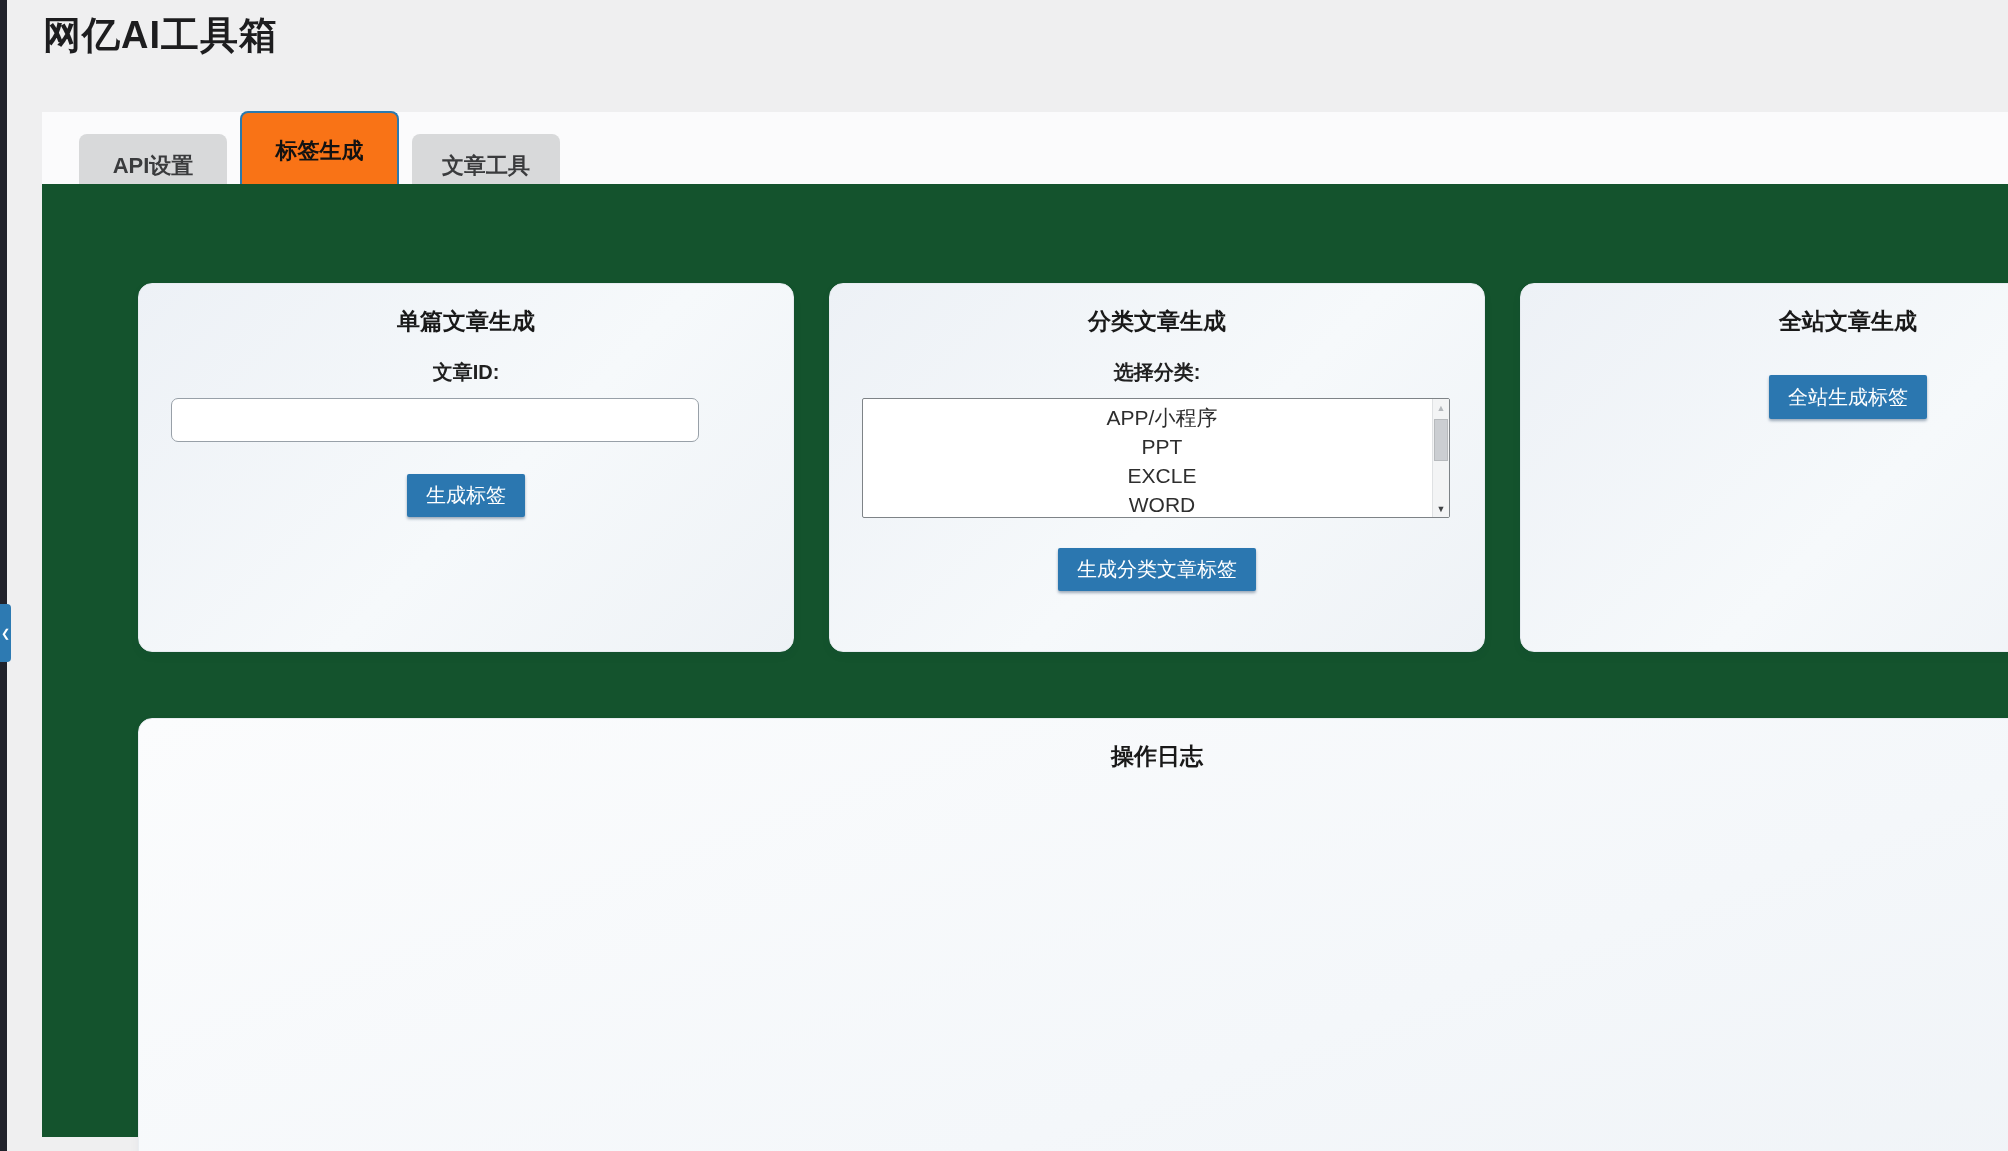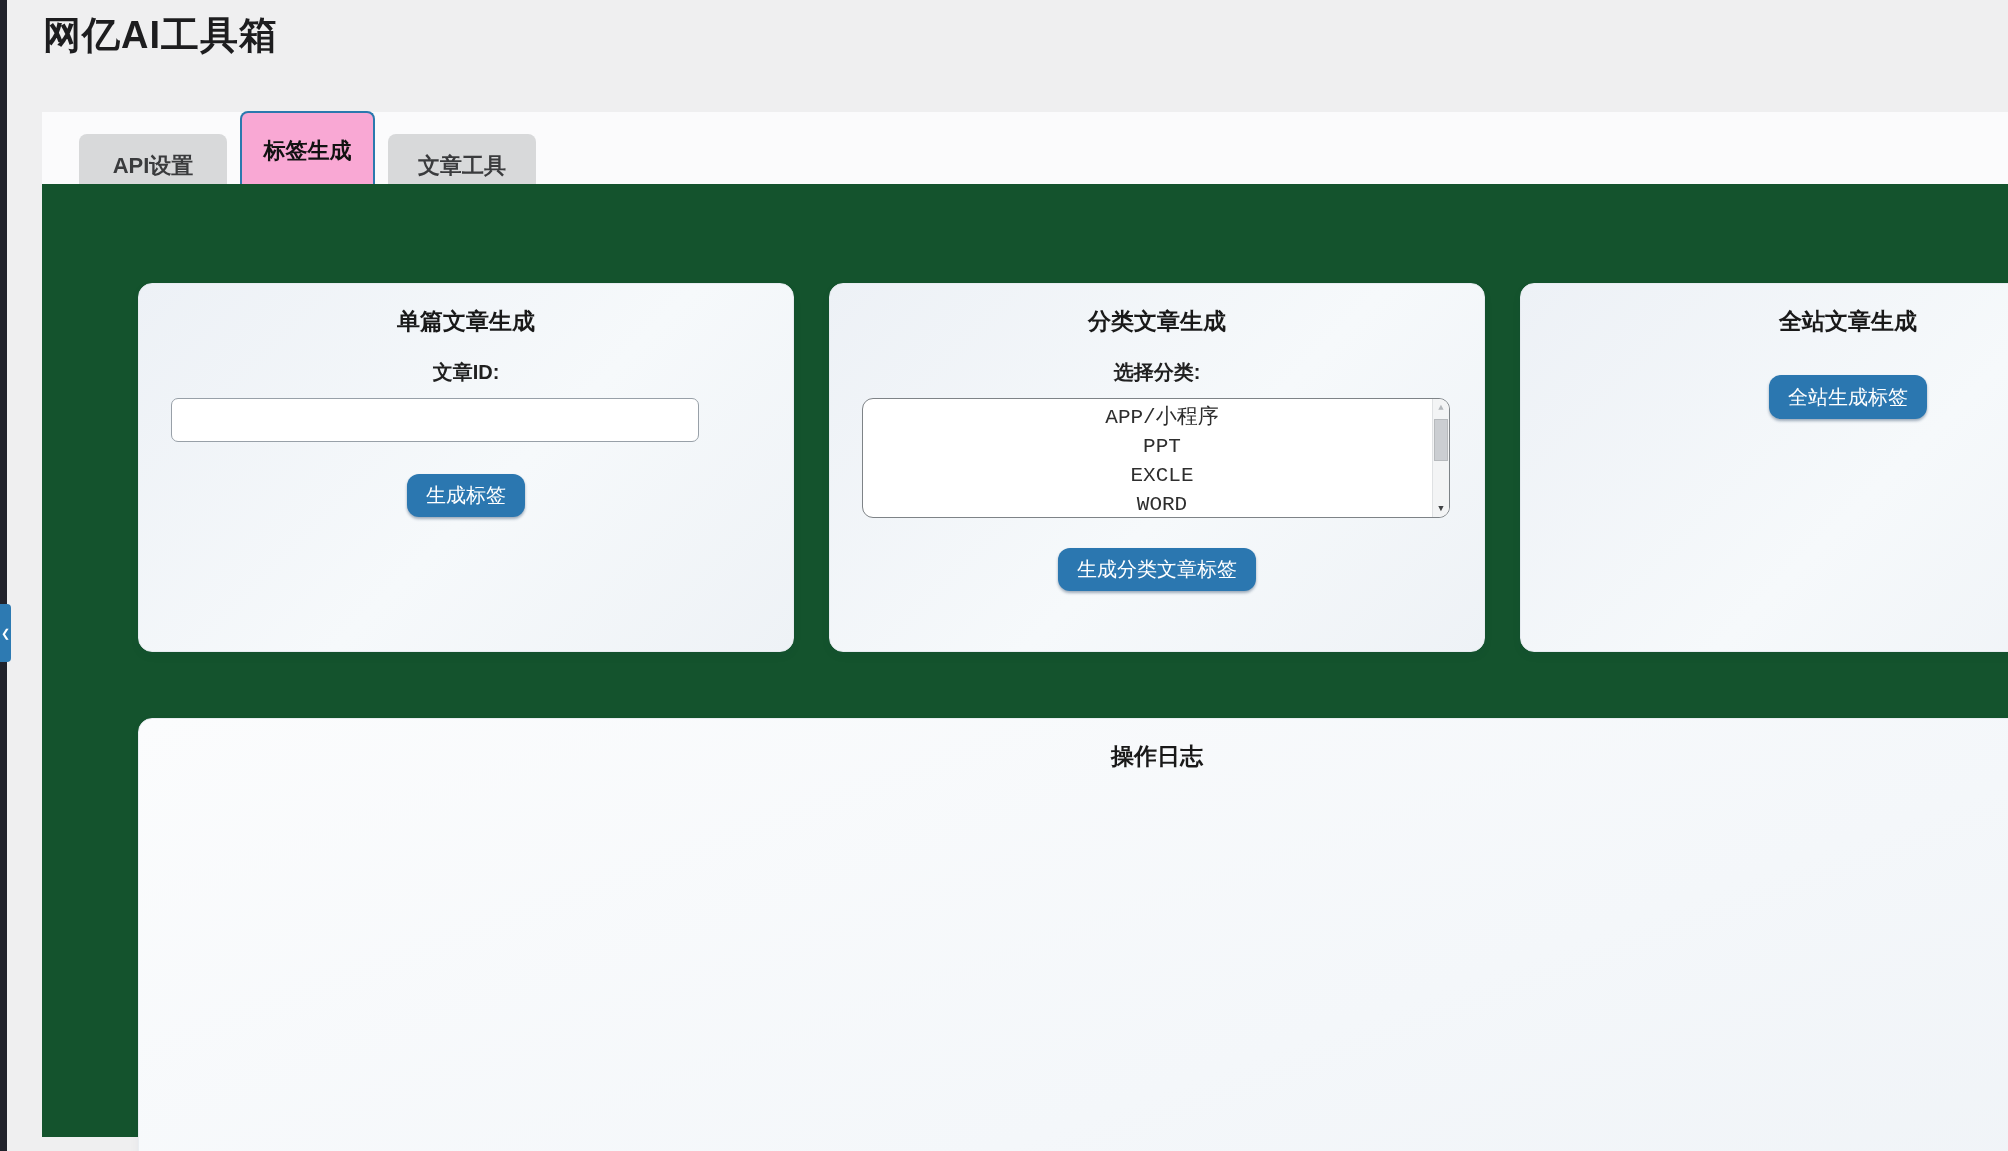--- a/index.html
+++ b/index.html
@@ -33,21 +33,21 @@
     background:#fbfbfc; border-bottom:1px solid #e4e5e7;
   }
   .tabs { position:absolute; left:37px; bottom:-1px; display:flex; gap:13px; align-items:flex-end; }
   .tab {
     width:148px; height:64px; background:#d8d9da;
     border-radius:8px 8px 4px 4px;
     display:flex; align-items:center; justify-content:center;
     font-size:22px; font-weight:600; color:#3a3b3d; cursor:pointer;
   }
   .tab.active {
-    width:135px; height:87px; background:#f9a8d4;
+    width:159px; height:87px; background:#f97316;
     border:2px solid #2b79ae; border-bottom:9px solid #1d6fa5;
     border-radius:8px 8px 3px 3px;
     font-weight:700; color:#121212;
   }
 
   
   .main-content {
     position:absolute; left:42px; top:184px; width:1966px; height:953px;
     background:#14532d;
   }
@@ -64,33 +64,33 @@
   .field-label { font-size:20px; font-weight:700; color:#202020; margin-bottom:14px; line-height:23px; }
 
   .text-input {
     width:528px; height:44px; background:#fff;
     border:1px solid #98a0a8; border-radius:7px;
     padding:0 12px; font-size:19px; font-family:inherit; color:#222;
     display:block;
   }
   .btn {
     display:inline-block; background:#2b77b0; color:#fff;
-    border:none; border-radius:12px; height:43px; padding:0 19px;
+    border:none; border-radius:2px; height:43px; padding:0 19px;
     font-size:20px; font-family:inherit; cursor:pointer;
     box-shadow:0 2px 3px rgba(25,55,90,0.40);
   }
   .btn-gap-lg { margin-top:32px; }
   .btn-gap-md { margin-top:30px;font-family:Liberation Mono, monospace; }
   .btn-gap-sm { margin-top:14px; height:44px; }
 
   
   .listbox {
     position:relative; width:588px; height:120px;
-    background:#fff; border:1px solid #7e8387; border-radius:11px;
-    overflow:hidden; cursor:default;font-family:Liberation Mono, monospace;
+    background:#fff; border:1px solid #7e8387; border-radius:2px;
+    overflow:hidden; cursor:default;
   }
   .options { padding-top:4px; }
   .option { height:29px; line-height:29px; padding-left:12px; font-size:21px; color:#2e2e2e; }
   .scrollbar {
     position:absolute; top:0; right:0; width:17px; height:100%;
     background:#f3f4f5; border-left:1px solid #dfe1e3;
   }
   .sb-up, .sb-down {
     position:absolute; left:0; width:100%; height:17px;
     display:flex; align-items:center; justify-content:center;

